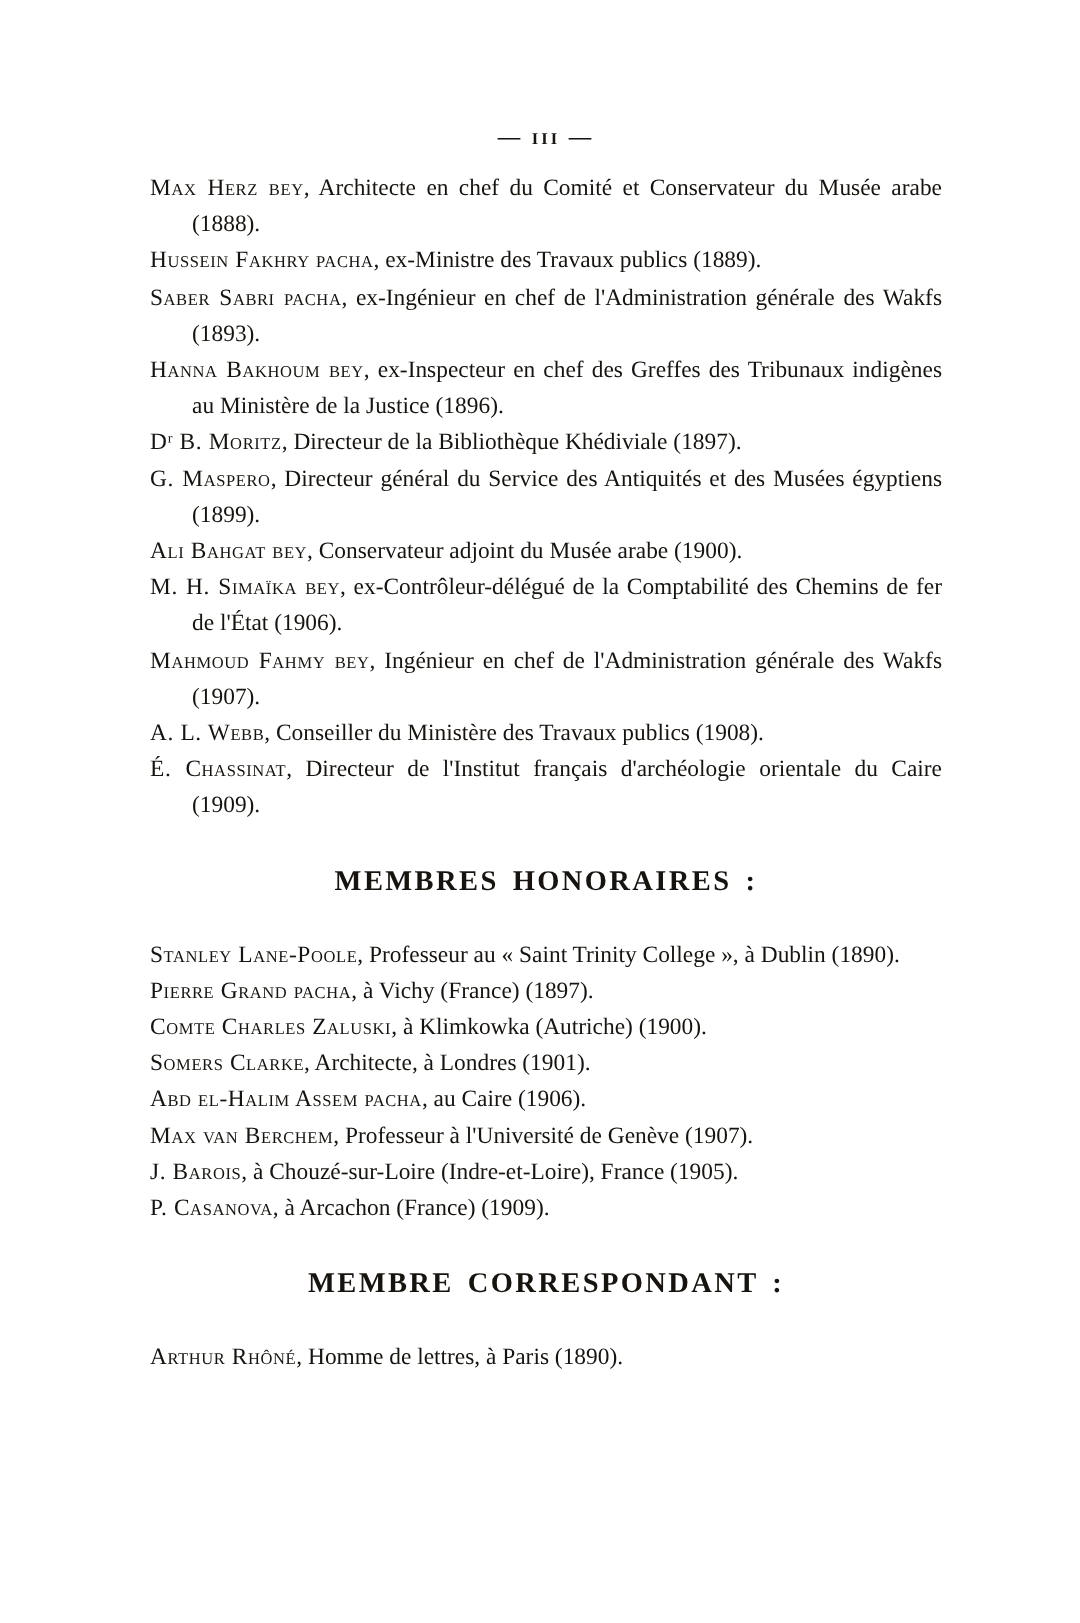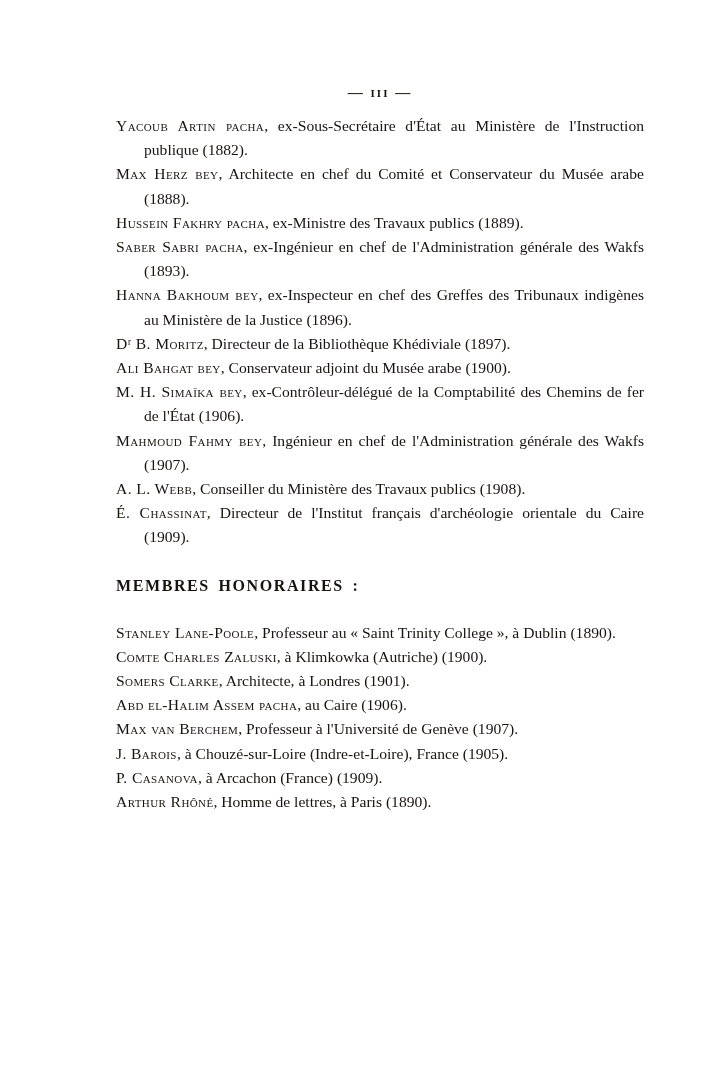--- a/index.html
+++ b/index.html
@@ -10,21 +10,21 @@
   body {
     width: 720px;
     height: 1082px;
     position: relative;
     font-family: "Liberation Serif", "DejaVu Serif", serif;
     color: #17140f;
     overflow: hidden;
   }
   .page {
     position: absolute;
-    left: 116px;
+    left: 100px;
     top: 84px;
     width: 528px;
   }
   .page-number {
     text-align: center;
     font-variant: small-caps;
     font-weight: bold;
     font-size: 15px;
     letter-spacing: 2px;
     margin: 0 0 13px 0;
@@ -38,48 +38,49 @@
     line-height: 24.2px;
     text-align: justify;
     padding-left: 28px;
     text-indent: -28px;
   }
   .entry .name {
     font-variant: small-caps;
     letter-spacing: 0.4px;
   }
   .section-heading {
+    text-align: center;
     font-weight: bold;
-    font-size: 16px;
+    font-size: 19px;
     letter-spacing: 1.6px;
     word-spacing: 3px;
     margin: 27px 0 26px 0;
   }
 </style>
 </head>
 <body>
 
 <div class="page">
   <p class="page-number">— iii —</p>
   <div id="sections-root">
   <div class="section">
 
     <div class="entries">
-  <p class="entry"><span class="name">Yacoub Artin pacha</span><span class="rest">, ex-Sous-Secrétaire d'État au Ministère de l'Instruction publique (1882).</span></p>
 
   <p class="entry"><span class="name">Max Herz bey</span><span class="rest">, Architecte en chef du Comité et Conservateur du Musée arabe (1888).</span></p>
 
   <p class="entry"><span class="name">Hussein Fakhry pacha</span><span class="rest">, ex-Ministre des Travaux publics (1889).</span></p>
 
   <p class="entry"><span class="name">Saber Sabri pacha</span><span class="rest">, ex-Ingénieur en chef de l'Administration générale des Wakfs (1893).</span></p>
 
   <p class="entry"><span class="name">Hanna Bakhoum bey</span><span class="rest">, ex-Inspecteur en chef des Greffes des Tribunaux indigènes au Ministère de la Justice (1896).</span></p>
 
   <p class="entry"><span class="name">Dʳ B. Moritz</span><span class="rest">, Directeur de la Bibliothèque Khédiviale (1897).</span></p>
 
+  <p class="entry"><span class="name">G. Maspero</span><span class="rest">, Directeur général du Service des Antiquités et des Musées égyptiens (1899).</span></p>
 
 
 
   <p class="entry"><span class="name">Ali Bahgat bey</span><span class="rest">, Conservateur adjoint du Musée arabe (1900).</span></p>
 
 
   <p class="entry"><span class="name">M. H. Simaïka bey</span><span class="rest">, ex-Contrôleur-délégué de la Comptabilité des Chemins de fer de l'État (1906).</span></p>
 
   <p class="entry"><span class="name">Mahmoud Fahmy bey</span><span class="rest">, Ingénieur en chef de l'Administration générale des Wakfs (1907).</span></p>
 
@@ -87,35 +88,37 @@
 
   <p class="entry"><span class="name">É. Chassinat</span><span class="rest">, Directeur de l'Institut français d'archéologie orientale du Caire (1909).</span></p>
 </div>
   </div>
 
   <div class="section">
     <p class="section-heading">MEMBRES HONORAIRES :</p>
     <div class="entries">
   <p class="entry"><span class="name">Stanley Lane-Poole</span><span class="rest">, Professeur au « Saint Trinity College », à Dublin (1890).</span></p>
 
+  <p class="entry"><span class="name">Pierre Grand pacha</span><span class="rest">, à Vichy (France) (1897).</span></p>
 
   <p class="entry"><span class="name">Comte Charles Zaluski</span><span class="rest">, à Klimkowka (Autriche) (1900).</span></p>
 
   <p class="entry"><span class="name">Somers Clarke</span><span class="rest">, Architecte, à Londres (1901).</span></p>
 
   <p class="entry"><span class="name">Abd el-Halim Assem pacha</span><span class="rest">, au Caire (1906).</span></p>
 
   <p class="entry"><span class="name">Max van Berchem</span><span class="rest">, Professeur à l'Université de Genève (1907).</span></p>
 
   <p class="entry"><span class="name">J. Barois</span><span class="rest">, à Chouzé-sur-Loire (Indre-et-Loire), France (1905).</span></p>
 
 
   <p class="entry"><span class="name">P. Casanova</span><span class="rest">, à Arcachon (France) (1909).</span></p>
 </div>
   </div>
 
   <div class="section">
+    <p class="section-heading">MEMBRE CORRESPONDANT :</p>
     <div class="entries">
   <p class="entry"><span class="name">Arthur Rhôné</span><span class="rest">, Homme de lettres, à Paris (1890).</span></p>
 </div>
   </div>
 </div>
 </div>
 
 </body></html>

